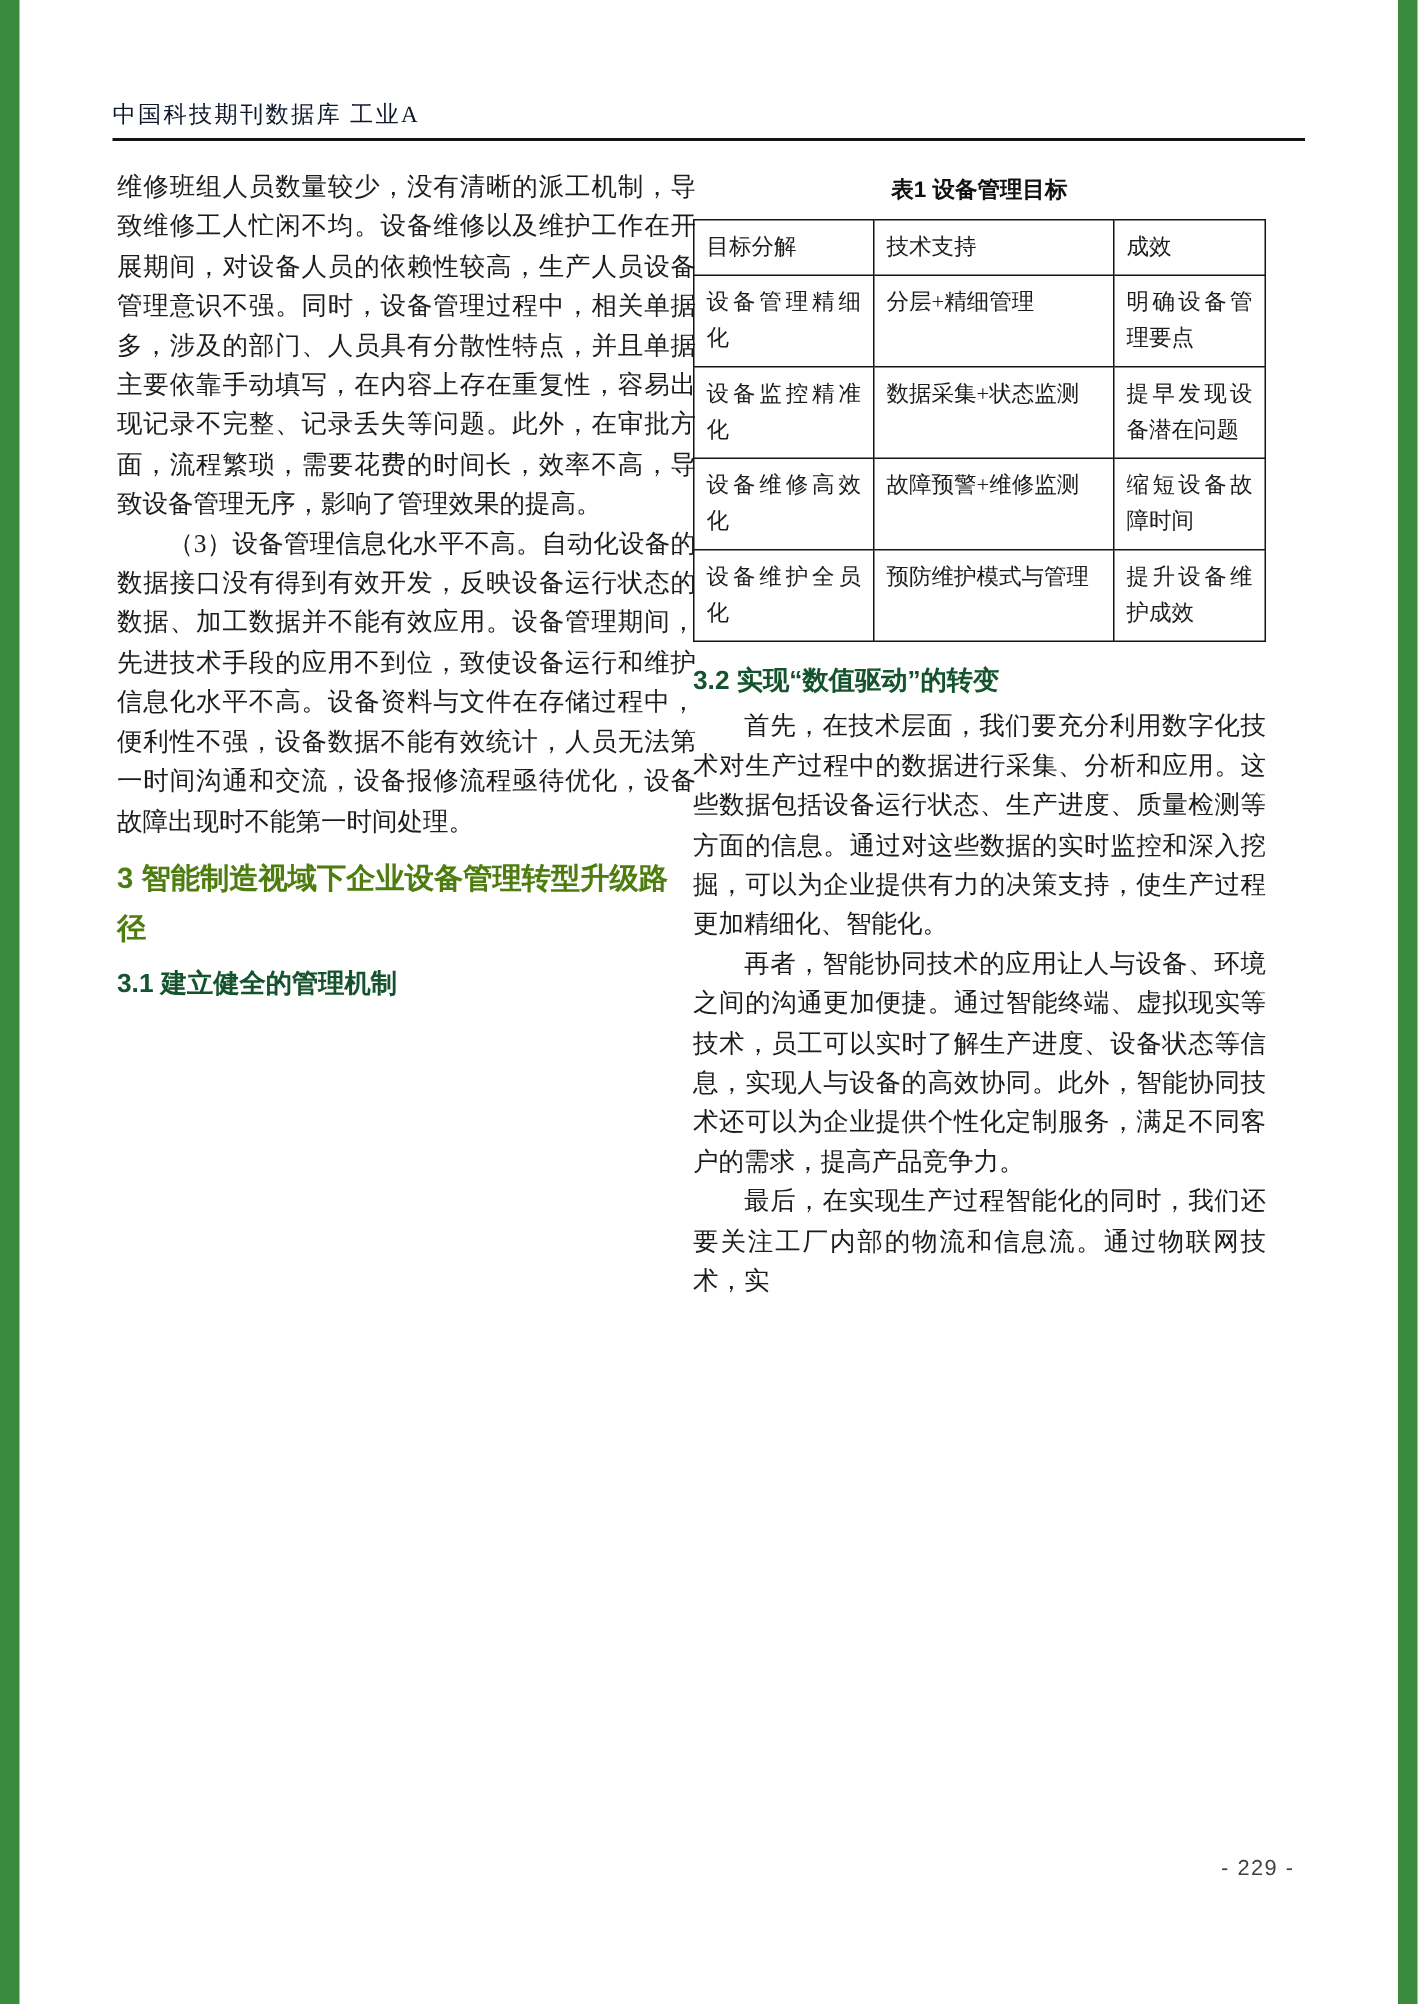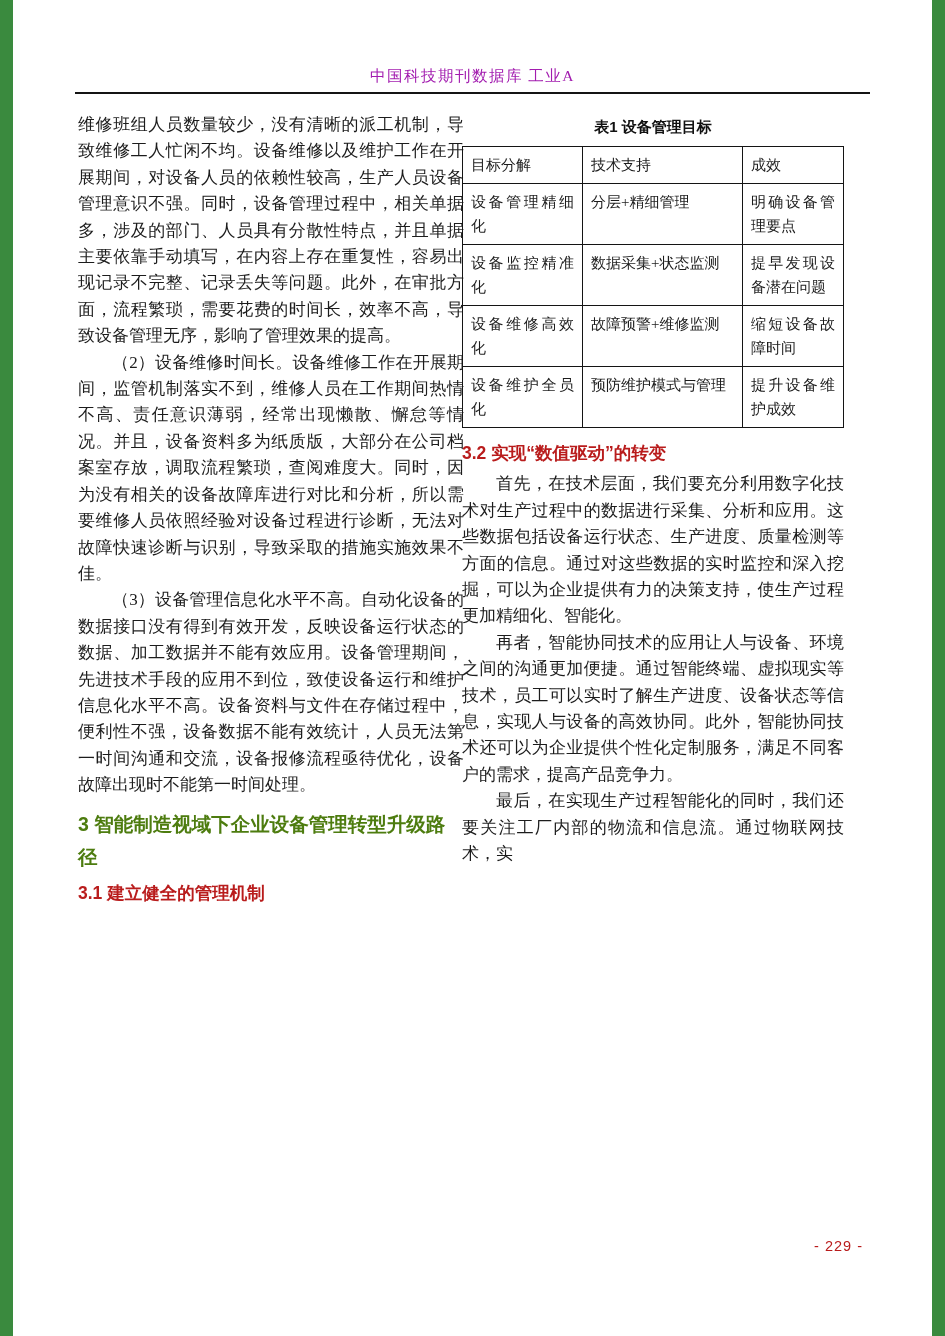--- a/index.html
+++ b/index.html
@@ -5,22 +5,22 @@
   html,body{margin:0;padding:0;}
   body{
     width:945px;height:1336px;position:relative;background:#ffffff;
     font-family:"Liberation Serif","DejaVu Serif",serif;
     color:#1f1f1f;overflow:hidden;
   }
   .green-bar{position:absolute;top:0;height:1336px;width:13px;background:#3a8a3e;}
   .green-bar.left{left:0;}
   .green-bar.right{right:0;}
   .header-title{
-    position:absolute;top:66px;left:75px;width:795px;text-align:center;
-    font-size:15.5px;letter-spacing:1.5px;color:#a21caf;
+    position:absolute;top:66px;left:75px;width:795px;
+    font-size:15.5px;letter-spacing:1.5px;color:#0f172a;
   }
   .header-rule{
     position:absolute;top:92px;left:75px;width:795px;height:0;
     border-top:2px solid #141414;
   }
   .col{
     position:absolute;top:112px;text-align:justify;
     font-size:17px;line-height:26.4px;color:#1c1c1c;
   }
   .col-left{left:78px;width:386px;}
@@ -28,56 +28,55 @@
   .col p{margin:0;text-indent:2em;}
   .col p.no-indent{text-indent:0;}
   .sec-h1{
     font-family:"Liberation Sans","DejaVu Sans",sans-serif;
     font-size:19.5px;font-weight:bold;line-height:33px;
     text-align:left;text-indent:0;margin:9px 0 4px 0;color:#4d7c0f;
   }
   .sec-h2{
     font-family:"Liberation Sans","DejaVu Sans",sans-serif;
     font-size:17.5px;font-weight:bold;line-height:30px;
-    text-align:left;text-indent:0;margin:3px 0 3px 0;color:#b91c1c;
+    text-align:left;text-indent:0;margin:3px 0 3px 0;color:#14532d;
   }
   .table-caption{
     font-family:"Liberation Sans","DejaVu Sans",sans-serif;
     font-size:15px;font-weight:bold;text-align:center;text-indent:0;
     margin:2px 0 6px 0;color:#111;
   }
   table.goal-table{
     width:100%;border-collapse:collapse;table-layout:fixed;
     font-size:15px;line-height:24px;margin-bottom:10px;
   }
   table.goal-table td,table.goal-table th{
     border:1.6px solid #141414;padding:6px 8px;font-weight:normal;
     text-align:left;vertical-align:top;text-align:justify;
   }
   table.goal-table col.c1{width:31.5%;}
   table.goal-table col.c2{width:42%;}
   table.goal-table col.c3{width:26.5%;}
   .page-number{
     position:absolute;top:1238px;right:82px;
     font-family:"Liberation Sans","DejaVu Sans",sans-serif;
-    font-size:14.5px;color:#b91c1c;letter-spacing:1px;
+    font-size:14.5px;color:#404040;letter-spacing:1px;
   }
 </style>
 </head>
 <body>
 
 <div class="green-bar left"></div>
 <div class="green-bar right"></div>
 
 <div class="header-title">中国科技期刊数据库  工业A</div>
 <div class="header-rule"></div>
 
 <div class="col col-left">
   <p class="no-indent">维修班组人员数量较少，没有清晰的派工机制，导致维修工人忙闲不均。设备维修以及维护工作在开展期间，对设备人员的依赖性较高，生产人员设备管理意识不强。同时，设备管理过程中，相关单据多，涉及的部门、人员具有分散性特点，并且单据主要依靠手动填写，在内容上存在重复性，容易出现记录不完整、记录丢失等问题。此外，在审批方面，流程繁琐，需要花费的时间长，效率不高，导致设备管理无序，影响了管理效果的提高。</p>
-  <p>（2）设备维修时间长。设备维修工作在开展期间，监管机制落实不到，维修人员在工作期间热情不高、责任意识薄弱，经常出现懒散、懈怠等情况。并且，设备资料多为纸质版，大部分在公司档案室存放，调取流程繁琐，查阅难度大。同时，因为没有相关的设备故障库进行对比和分析，所以需要维修人员依照经验对设备过程进行诊断，无法对故障快速诊断与识别，导致采取的措施实施效果不佳。</p>
   <p>（3）设备管理信息化水平不高。自动化设备的数据接口没有得到有效开发，反映设备运行状态的数据、加工数据并不能有效应用。设备管理期间，先进技术手段的应用不到位，致使设备运行和维护信息化水平不高。设备资料与文件在存储过程中，便利性不强，设备数据不能有效统计，人员无法第一时间沟通和交流，设备报修流程亟待优化，设备故障出现时不能第一时间处理。</p>
   <div class="sec-h1">3 智能制造视域下企业设备管理转型升级路径</div>
   <div class="sec-h2">3.1 建立健全的管理机制</div>
 </div>
 
 <div class="col col-right">
   <div class="table-caption">表1  设备管理目标</div>
   <table class="goal-table">
     <colgroup>
         <col class="c1">

